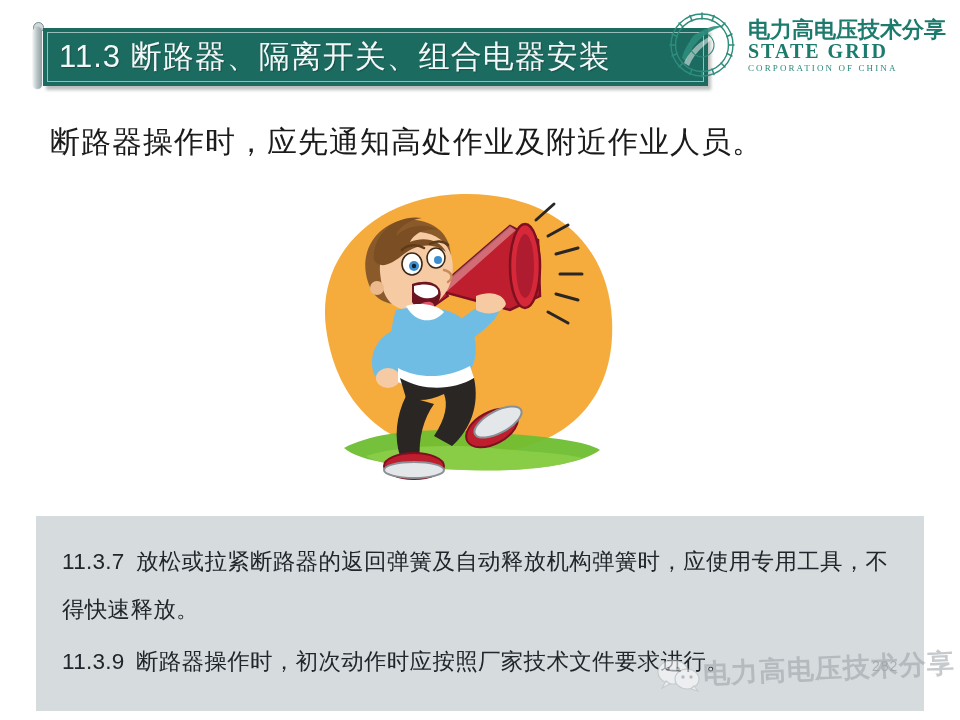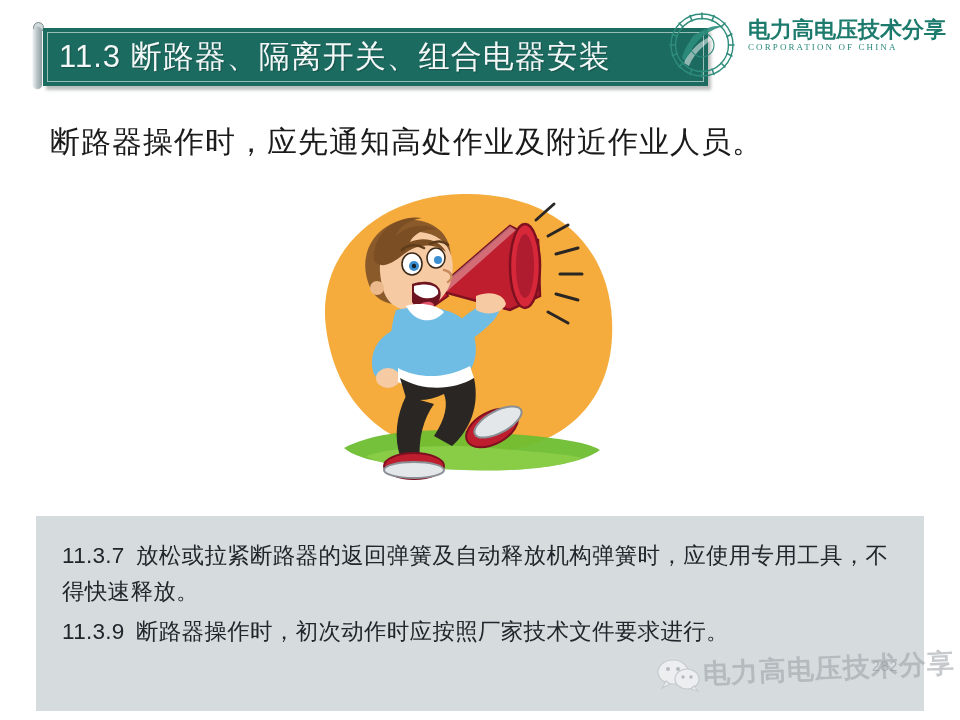--- a/index.html
+++ b/index.html
@@ -134,21 +134,21 @@
     background: #d6dbde;
   }
   .clause-list {
     position: absolute;
     left: 26px; top: 22px;
     right: 14px;
   }
   .clause {
     color: #20262b;
     font-size: 22.5px;
-    line-height: 36px;
+    line-height: 48px;
     letter-spacing: 0.3px;
   }
   .clause .cl-num {
     display: inline-block;
     min-width: 74px;
   }
   .clause.first { margin-bottom: 4px; }
 
   
   .watermark {
@@ -223,20 +223,21 @@
           <line x1="10" y1="28" x2="15" y2="30.5"></line>
           <line x1="17" y1="17" x2="21" y2="21"></line>
           <line x1="28" y1="9.5" x2="30" y2="15"></line>
         </g>
         <path d="M20 52 C26 30, 44 18, 62 20 C46 24, 30 36, 24 56 Z" fill="#2E8D7C" opacity="0.9"></path>
         <path d="M22 57 C30 40, 46 28, 62 27 C48 33, 33 45, 27 60 Z" fill="#ffffff" opacity="0.5"></path>
         <circle cx="40" cy="39" r="12" fill="none" stroke="#2E8D7C" stroke-width="1.1"></circle>
       </svg>
       <div class="sg-wordmark">
         <div class="sg-cn">电力高电压技术分享</div>
+        <div class="sg-en">STATE GRID</div>
         <div class="sg-sub">CORPORATION OF CHINA</div>
       </div>
     </div>
   </div>
 
   <div class="lead-text">断路器操作时，应先通知高处作业及附近作业人员。</div>
 
   <svg class="illus" viewBox="0 0 420 320">
     <rect x="0" y="0" width="420" height="320" fill="#ffffff"></rect>
 

